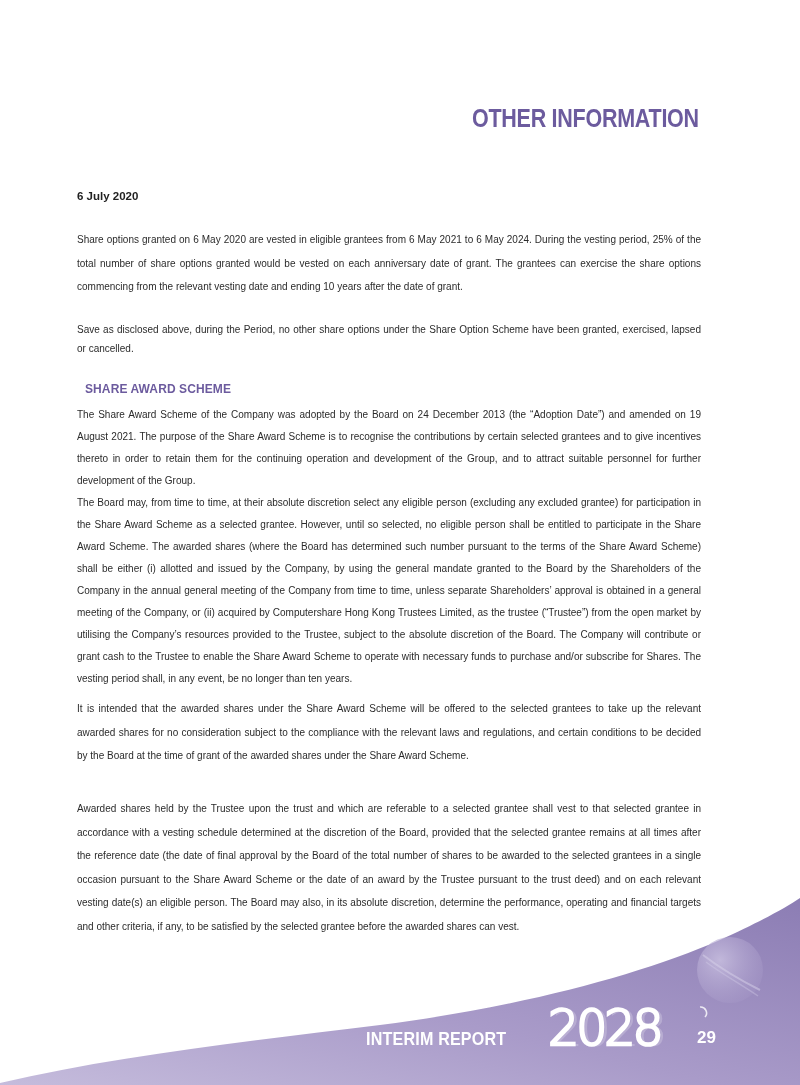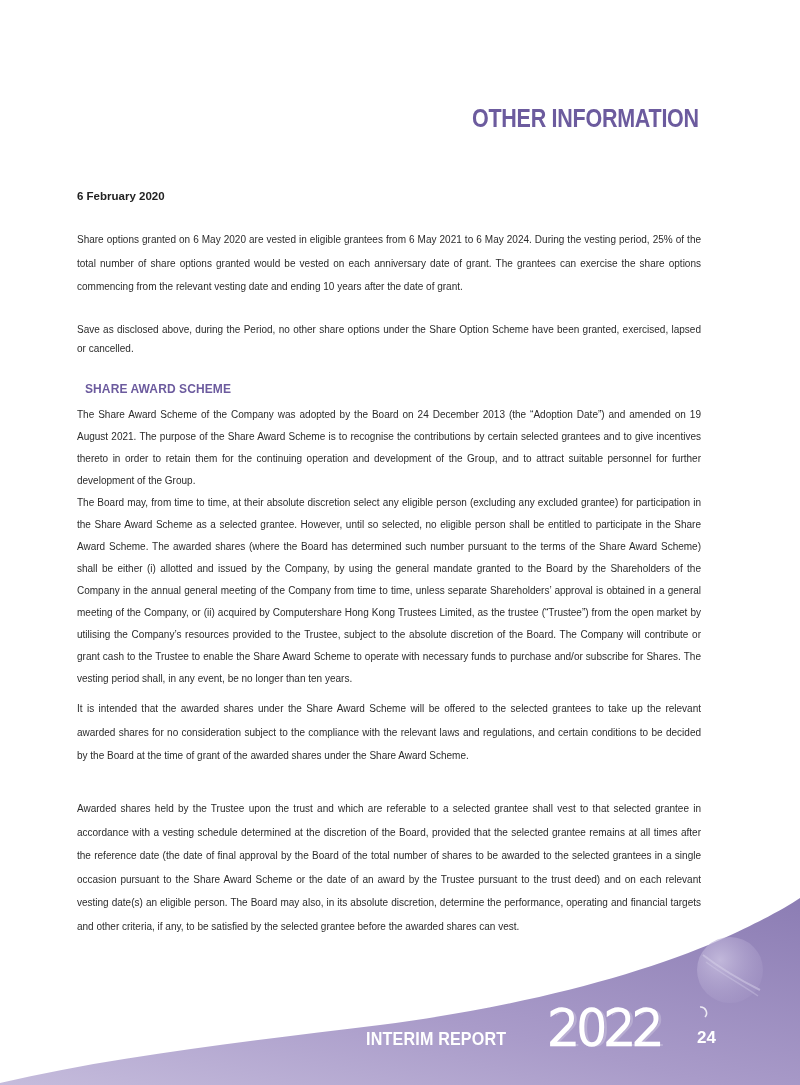--- a/index.html
+++ b/index.html
@@ -128,28 +128,28 @@
     <circle cx="730" cy="970" r="33" fill="url(#planetGrad)"></circle>
     <path d="M703,955 C720,968 740,980 760,990" stroke="#d8d1ea" stroke-opacity="0.5" stroke-width="2" fill="none"></path>
     <path d="M706,962 C722,974 742,985 758,996" stroke="#d8d1ea" stroke-opacity="0.35" stroke-width="1.5" fill="none"></path>
   </g>
   <path d="M700,1007 a6,6 0 0 1 5,10" stroke="#ffffff" stroke-opacity="0.8" stroke-width="1.6" fill="none"></path>
 </svg>
 
 <h1 class="page-title">OTHER INFORMATION</h1>
 
 <div class="content">
-  <h3 class="date-heading">6 February 2020</h3>
+  <h3 class="date-heading">6 July 2020</h3>
 
   <p class="body loose" style="top:228px;">Share options granted on 6 May 2020 are vested in eligible grantees from 6 May 2021 to 6 May 2024. During the vesting period, 25% of the total number of share options granted would be vested on each anniversary date of grant. The grantees can exercise the share options commencing from the relevant vesting date and ending 10 years after the date of grant.</p>
   <p class="body tight" style="top:320px; line-height:19px;">Save as disclosed above, during the Period, no other share options under the Share Option Scheme have been granted, exercised, lapsed or cancelled.</p>
 
   <h2 class="section-heading">SHARE AWARD SCHEME</h2>
 
   <p class="body tight" style="top:404px;">The Share Award Scheme of the Company was adopted by the Board on 24 December 2013 (the “Adoption Date”) and amended on 19 August 2021. The purpose of the Share Award Scheme is to recognise the contributions by certain selected grantees and to give incentives thereto in order to retain them for the continuing operation and development of the Group, and to attract suitable personnel for further development of the Group.</p>
   <p class="body tight" style="top:492px;">The Board may, from time to time, at their absolute discretion select any eligible person (excluding any excluded grantee) for participation in the Share Award Scheme as a selected grantee. However, until so selected, no eligible person shall be entitled to participate in the Share Award Scheme. The awarded shares (where the Board has determined such number pursuant to the terms of the Share Award Scheme) shall be either (i) allotted and issued by the Company, by using the general mandate granted to the Board by the Shareholders of the Company in the annual general meeting of the Company from time to time, unless separate Shareholders’ approval is obtained in a general meeting of the Company, or (ii) acquired by Computershare Hong Kong Trustees Limited, as the trustee (“Trustee”) from the open market by utilising the Company’s resources provided to the Trustee, subject to the absolute discretion of the Board. The Company will contribute or grant cash to the Trustee to enable the Share Award Scheme to operate with necessary funds to purchase and/or subscribe for Shares. The vesting period shall, in any event, be no longer than ten years.</p>
   <p class="body loose" style="top:697px;">It is intended that the awarded shares under the Share Award Scheme will be offered to the selected grantees to take up the relevant awarded shares for no consideration subject to the compliance with the relevant laws and regulations, and certain conditions to be decided by the Board at the time of grant of the awarded shares under the Share Award Scheme.</p>
   <p class="body loose" style="top:797px;">Awarded shares held by the Trustee upon the trust and which are referable to a selected grantee shall vest to that selected grantee in accordance with a vesting schedule determined at the discretion of the Board, provided that the selected grantee remains at all times after the reference date (the date of final approval by the Board of the total number of shares to be awarded to the selected grantees in a single occasion pursuant to the Share Award Scheme or the date of an award by the Trustee pursuant to the trust deed) and on each relevant vesting date(s) an eligible person. The Board may also, in its absolute discretion, determine the performance, operating and financial targets and other criteria, if any, to be satisfied by the selected grantee before the awarded shares can vest.</p>
 </div>
 
 <div class="footer-label">INTERIM REPORT</div>
-<div class="footer-year">2022</div>
-<div class="page-number">24</div>
+<div class="footer-year">2028</div>
+<div class="page-number">29</div>
 
 </body></html>

